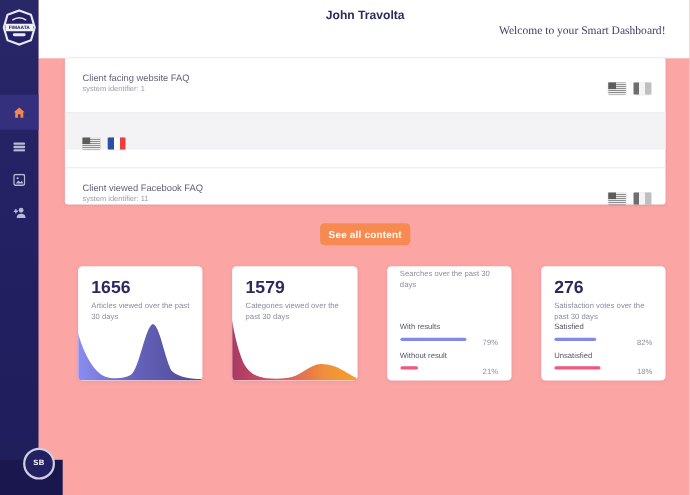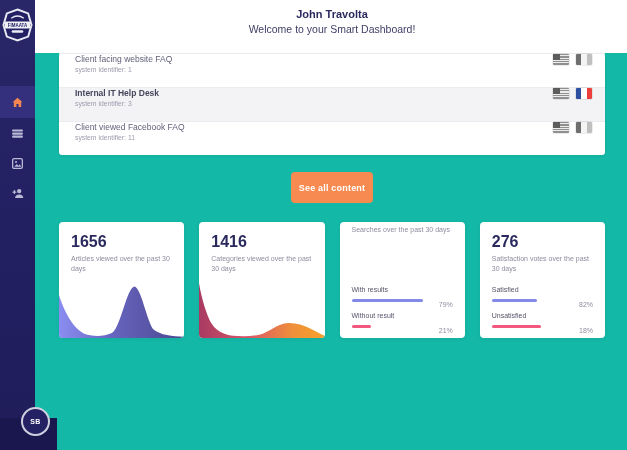--- a/index.html
+++ b/index.html
@@ -1,64 +1,64 @@
 <!DOCTYPE html>
 <html><head>
 <meta charset="utf-8">
 <style>
   * { margin:0; padding:0; box-sizing:border-box; }
   html,body { width:627px; height:450px; }
   body { font-family:"Liberation Sans", sans-serif; background:#eef0f5; }
-  .page { position:relative; width:627px; height:450px; overflow:hidden; background:#14b8a6; }
+  .page { position:relative; width:627px; height:450px; overflow:hidden; background:#fca5a5; }
 
   
   .sidebar { position:absolute; left:0; top:0; width:35px; height:450px;
              background:linear-gradient(180deg,#2a2768 0%,#232063 45%,#201d5a 100%); z-index:5; }
   .logo-wrap { width:35px; height:46px; display:flex; align-items:center; justify-content:center; padding-top:4px; }
   .nav { position:absolute; top:86px; left:0; width:35px; }
   .nav-item { width:35px; height:30px; display:flex; align-items:center; justify-content:center; cursor:pointer; }
   .nav-item.active { background:#34307e; height:32px; }
   .nav-item svg { display:block; }
   .side-footer { position:absolute; left:0; bottom:0; width:57px; height:32px; background:#1a174f; }
   .avatar { position:absolute; left:21px; top:-11px; width:29px; height:29px; border-radius:50%;
             border:2px solid #cfcfe0; background:#232063; color:#fff; font-size:7px; font-weight:bold;
             display:flex; align-items:center; justify-content:center; letter-spacing:.3px; cursor:pointer; }
 
   
   .header-strip { position:absolute; left:35px; top:0; right:0; height:53px; background:#ffffff; }
   .content { position:absolute; left:35px; top:0; width:592px; padding:0 22px 0 24px; }
   .welcome-name { margin-top:8px; text-align:center; font-size:11px; font-weight:bold; color:#2b2a5e; }
-  .welcome-sub  { margin-top:3px; text-align:center; font-size:10.5px; color:#3f3e66; }
+  .welcome-sub  { margin-top:3px; text-align:right; font-size:10.5px; color:#3f3e66;font-family:Liberation Serif, serif; }
 
   
   .kb-card { margin-top:18px; background:#fff; border-radius:3px; box-shadow:0 1px 3px rgba(25,25,80,.07); }
   .kb-title { padding:13px 16px 6px; font-size:9.5px; font-weight:bold; color:#33324e; letter-spacing:.2px; }
-  .kb-row { height:34px; display:flex; align-items:flex-start; padding:0 13px 0 16px; border-top:1px solid #ebebf0; cursor:pointer; }
+  .kb-row { height:34px; display:flex; align-items:flex-end; padding:0 13px 0 16px; border-top:1px solid #ebebf0; cursor:pointer;margin-top:16px; }
   .kb-row.selected { background:#f3f3f6; }
   .kb-row-text { flex:1; min-width:0; }
   .kb-row-title { font-size:8.5px; color:#62627a; line-height:10px; }
   .kb-row.selected .kb-row-title { color:#45455c; font-weight:bold; }
   .kb-row-sub { font-size:6.8px; color:#9c9cae; line-height:9px; margin-top:1px; }
   .flags { display:flex; gap:7px; align-items:center; }
   .flag { width:16px; height:11px; border-radius:1px; box-shadow:0 0 0 .5px rgba(0,0,0,.15); position:relative; flex:none; }
   .flag.us-gray { background:repeating-linear-gradient(180deg,#8f8f8f 0 .9px,#ececec .9px 1.75px); }
   .flag.us-gray::before { content:""; position:absolute; left:0; top:0; width:7px; height:6px; background:#5c5c5c; }
   .flag.fr-gray  { background:linear-gradient(90deg,#6e6e6e 0 33.3%,#f4f4f4 33.3% 66.6%,#bfbfbf 66.6%); }
   .flag.fr-color { background:linear-gradient(90deg,#2d4fa1 0 33.3%,#ffffff 33.3% 66.6%,#ec3f3c 66.6%); }
 
   
   .btn-row { display:flex; justify-content:center; }
   .see-all-btn { margin-top:17px; border:none; background:#f78a50; color:#fff; font-weight:bold;
-                 font-size:9px; font-family:"Liberation Sans",sans-serif; padding:0 8px; height:31px;
+                 font-size:9px; font-family:"Liberation Sans",sans-serif; padding:0 8px; height:20px;
                  border-radius:4px; cursor:pointer; letter-spacing:.2px; }
 
   
   .stats { margin-top:19px; display:grid; grid-template-columns:repeat(4,1fr); gap:15px; }
-  .stat-card { position:relative; background:#fff; border-radius:4px; height:116px; overflow:hidden;
-               box-shadow:0 1px 4px rgba(25,25,80,.07); }
+  .stat-card { position:relative; background:#fff; border-radius:4px; height:104px; overflow:hidden;
+               box-shadow:0 1px 4px rgba(25,25,80,.07);margin-left:12px; }
   .stat-value { padding:11px 12px 0; font-size:16px; font-weight:bold; color:#2b2a5e; line-height:18px; }
   .stat-label { padding:3px 12px 0; font-size:7px; color:#8d8da0; line-height:9.5px; }
   .stat-chart { position:absolute; left:0; right:0; bottom:0; height:58px; }
   .stat-chart svg { display:block; width:100%; height:58px; }
 
   .bars { position:absolute; left:12px; right:12px; bottom:7px; }
   .bar-group { margin-top:6px; }
   .bar-label { font-size:7px; color:#55556b; line-height:9px; margin-bottom:2px; }
   .bar-row { display:flex; align-items:center; height:9px; }
   .bar-track { flex:1; height:2.5px; border-radius:2px; position:relative; }
@@ -130,24 +130,20 @@
           <div class="kb-row-title">Client facing website FAQ</div>
           <div class="kb-row-sub">system identifier: 1</div>
         </div>
         <div class="flags">
             <span class="flag us-gray"></span>
             <span class="flag fr-gray"></span>
           </div>
       </div>
 
       <div class="kb-row selected">
-        <div class="kb-row-text">
-          <div class="kb-row-title">Internal IT Help Desk</div>
-          <div class="kb-row-sub">system identifier: 3</div>
-        </div>
         <div class="flags">
             <span class="flag us-gray"></span>
             <span class="flag fr-color"></span>
           </div>
       </div>
 
 
       <div class="kb-row">
         <div class="kb-row-text">
           <div class="kb-row-title">Client viewed Facebook FAQ</div>
@@ -178,21 +174,21 @@
                 <stop offset="0.45" stop-color="#6663bd"></stop>
                 <stop offset="1" stop-color="#4c4890"></stop>
               </linearGradient>
             </defs>
             <path d="M0,15 C4,28 14,50 28,54.5 C36,56.6 46,56.6 54,53 C63,48 69,8 77,6.5 C84,8 89,38 96,49 C104,55.5 116,56.2 128,56.8 L128,58 L0,58 Z" fill="url(#g1)"></path>
           </svg>
         </div>
       </div>
 
       <div class="stat-card">
-        <div class="stat-value">1416</div>
+        <div class="stat-value">1579</div>
         <div class="stat-label">Categories viewed over the past 30 days</div>
         <div class="stat-chart">
           <svg viewBox="0 0 125 58" preserveAspectRatio="none">
             <defs>
               <linearGradient id="g2" x1="0" y1="0" x2="1" y2="0">
                 <stop offset="0" stop-color="#a93a62"></stop>
                 <stop offset="0.4" stop-color="#d85868"></stop>
                 <stop offset="0.75" stop-color="#f0903a"></stop>
                 <stop offset="1" stop-color="#f5a02c"></stop>
               </linearGradient>

